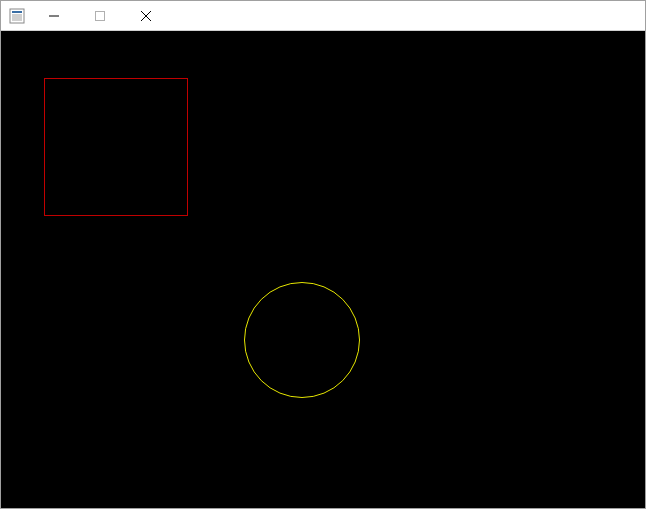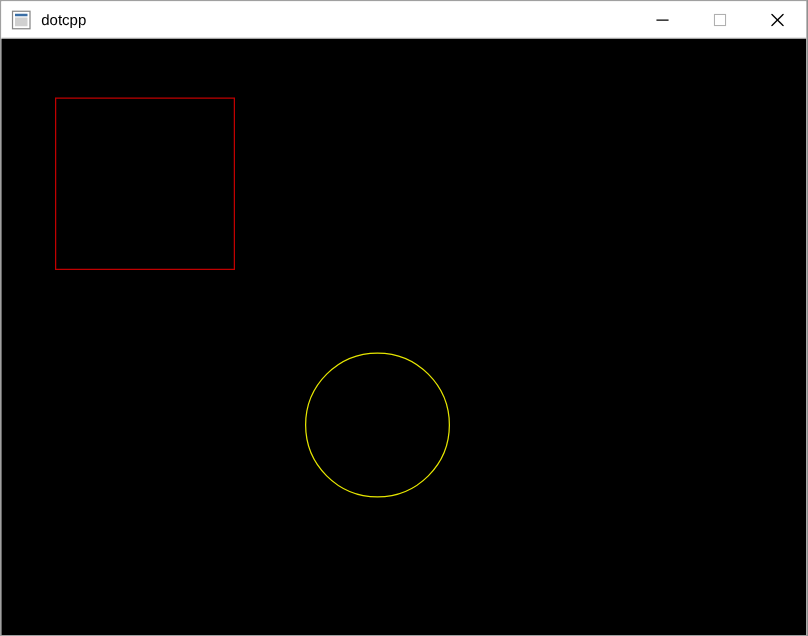--- a/index.html
+++ b/index.html
@@ -69,21 +69,20 @@
 <body>
 
 <div class="titlebar">
   <span class="app-icon">
     <svg width="16" height="16" viewBox="0 0 16 16">
       <rect x="1" y="1" width="14" height="14" fill="#fff" stroke="#888" stroke-width="1"></rect>
       <rect x="3" y="3" width="10" height="2" fill="#3a6ea5"></rect>
       <rect x="3" y="6" width="10" height="7" fill="#d0d0d0"></rect>
     </svg>
   </span>
-  <span class="title">dotcpp</span>
   <div class="controls">
     <div class="ctrl">
       <svg width="10" height="10" viewBox="0 0 10 10">
           <line x1="0" y1="5" x2="10" y2="5" stroke="#000" stroke-width="1"></line>
         </svg>
     </div>
     <div class="ctrl disabled">
       <svg width="10" height="10" viewBox="0 0 10 10">
           <rect x="0.5" y="0.5" width="9" height="9" fill="none" stroke="#b0b0b0" stroke-width="1"></rect>
         </svg>

